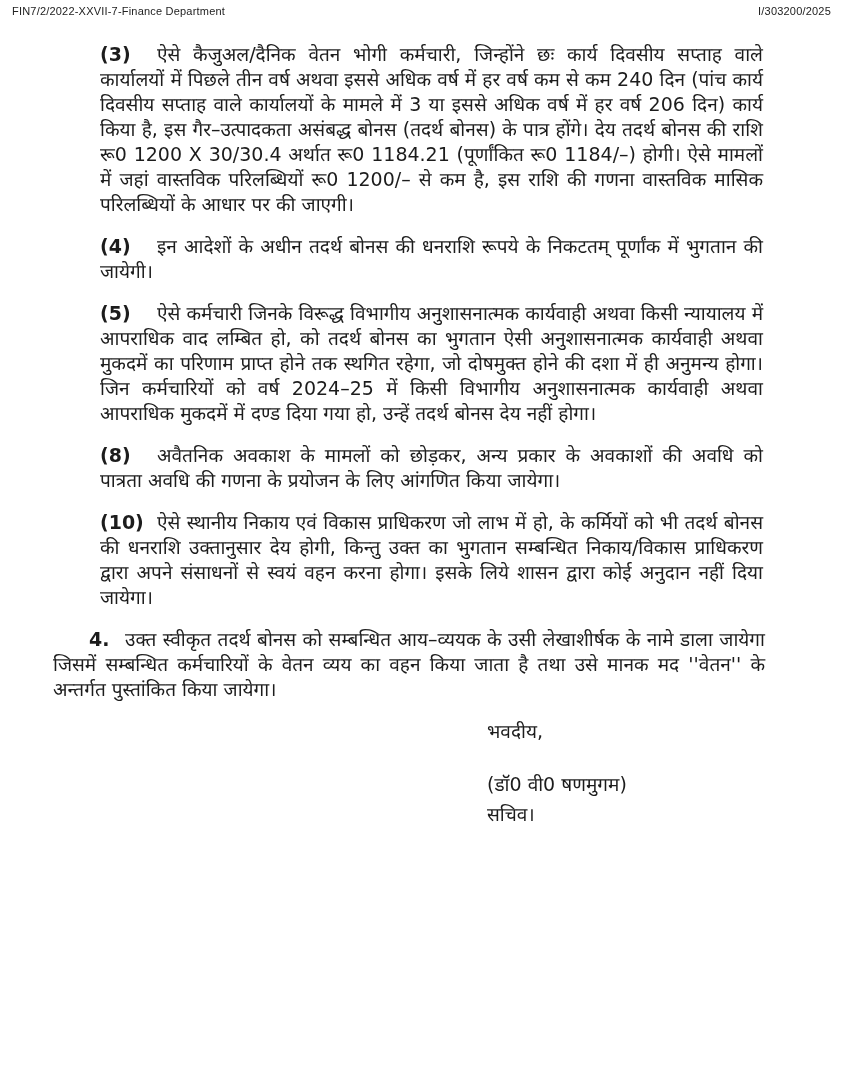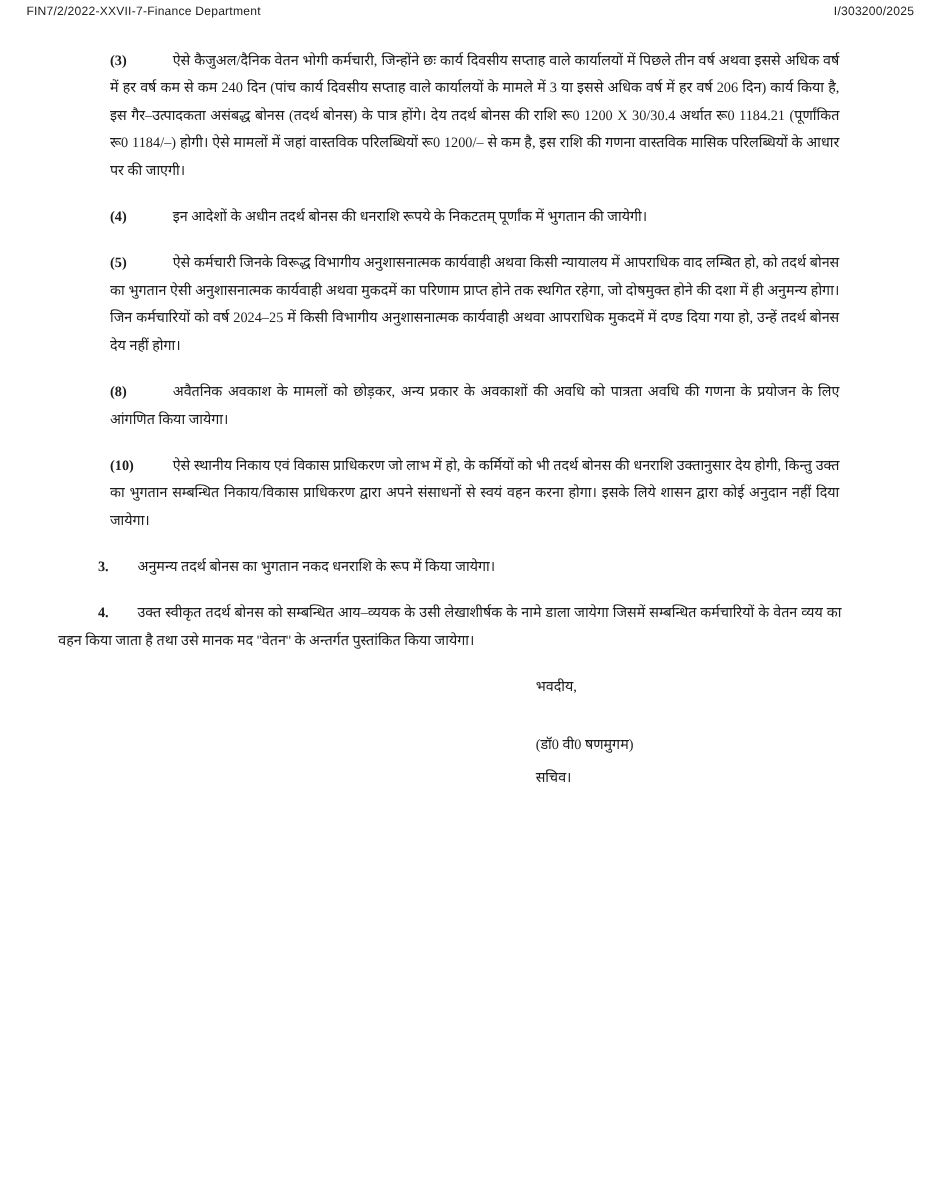--- a/index.html
+++ b/index.html
@@ -9,35 +9,34 @@
     margin:0 auto;
     background:#ffffff;
     color:#1c1c1c;
     font-family:"DejaVu Sans",sans-serif;
     overflow:hidden;
   }
   .doc-header{
     display:flex;
     justify-content:space-between;
     align-items:flex-start;
-    padding:5px 12px 0 24px;
+    padding:5px 12px 0 12px;
     font-family:"Liberation Sans",sans-serif;
     font-size:11px;
     letter-spacing:0.2px;
     color:#222;
   }
   .content{
     position:absolute;
     top:42px;
     left:53px;
     width:712px;
-    font-size:13px;
+    font-size:19px;
     line-height:25px;
     text-align:justify;
-    font-family:Liberation Serif, serif;
   }
   .sub-para{
     margin:0 2px 17px 47px;
     width:663px;
   }
   .sub-para .para-num{
     display:inline-block;
     width:57px;
     font-weight:bold;
   }
@@ -78,21 +77,20 @@
   <p class="sub-para"><span class="para-num">(5)</span><span class="para-text">ऐसे कर्मचारी जिनके विरूद्ध विभागीय अनुशासनात्मक कार्यवाही अथवा किसी न्यायालय में आपराधिक वाद लम्बित हो, को तदर्थ बोनस का भुगतान ऐसी अनुशासनात्मक कार्यवाही अथवा मुकदमें का परिणाम प्राप्त होने तक स्थगित रहेगा, जो दोषमुक्त होने की दशा में ही अनुमन्य होगा। जिन कर्मचारियों को वर्ष 2024–25 में किसी विभागीय अनुशासनात्मक कार्यवाही अथवा आपराधिक मुकदमें में दण्ड दिया गया हो, उन्हें तदर्थ बोनस देय नहीं होगा।</span></p>
 
 
 
   <p class="sub-para"><span class="para-num">(8)</span><span class="para-text">अवैतनिक अवकाश के मामलों को छोड़कर, अन्य प्रकार के अवकाशों की अवधि को पात्रता अवधि की गणना के प्रयोजन के लिए आंगणित किया जायेगा।</span></p>
 
 
   <p class="sub-para"><span class="para-num">(10)</span><span class="para-text">ऐसे स्थानीय निकाय एवं विकास प्राधिकरण जो लाभ में हो, के कर्मियों को भी तदर्थ बोनस की धनराशि उक्तानुसार देय होगी, किन्तु उक्त का भुगतान सम्बन्धित निकाय/विकास प्राधिकरण द्वारा अपने संसाधनों से स्वयं वहन करना होगा। इसके लिये शासन द्वारा कोई अनुदान नहीं दिया जायेगा।</span></p>
 </div>
     <div id="main-paras">
-  <p class="main-para"><span class="para-num">3.</span><span class="para-text">अनुमन्य तदर्थ बोनस का भुगतान नकद धनराशि के रूप में किया जायेगा।</span></p>
 
   <p class="main-para"><span class="para-num">4.</span><span class="para-text">उक्त स्वीकृत तदर्थ बोनस को सम्बन्धित आय–व्ययक के उसी लेखाशीर्षक के नामे डाला जायेगा जिसमें सम्बन्धित कर्मचारियों के वेतन व्यय का वहन किया जाता है तथा उसे मानक मद ''वेतन'' के अन्तर्गत पुस्तांकित किया जायेगा।</span></p>
 </div>
 
     <div class="closing-block">
       <div class="valediction">भवदीय,</div>
       <div class="signatory-name">(डॉ0 वी0 षणमुगम)</div>
       <div class="signatory-title">सचिव।</div>
     </div>
   </div>

